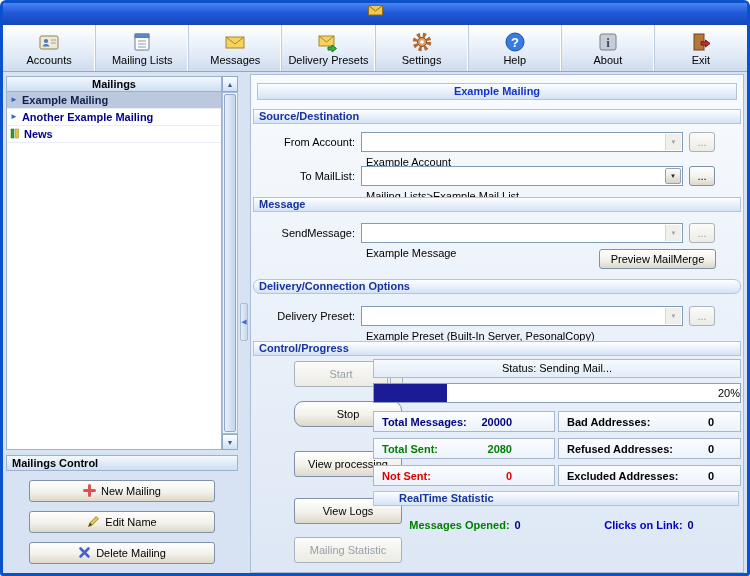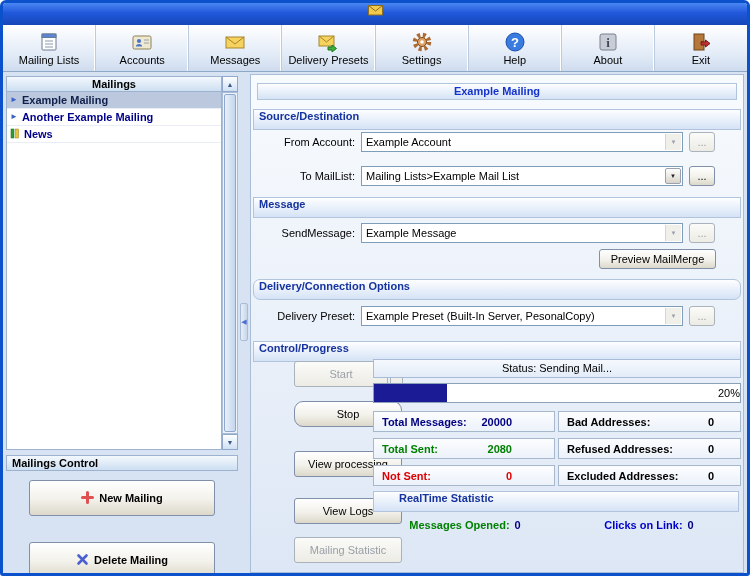--- a/index.html
+++ b/index.html
@@ -37,42 +37,42 @@
   .sb-btn{position:absolute;left:219px;width:16px;height:16px;background:linear-gradient(#fdfeff,#cfe0f4);
     border:1px solid #8fa8cc;color:#3a5a8c;font-size:7px;display:flex;align-items:center;justify-content:center;cursor:default;}
   .sb-up{top:73px;} .sb-down{top:431px;}
   .sb-track{position:absolute;left:219px;top:89px;width:16px;height:342px;background:#eef3fa;border:1px solid #aabdd6;}
   .sb-thumb{position:absolute;left:1px;top:1px;width:12px;height:338px;
     background:linear-gradient(90deg,#e8f0fb,#c4d6ee);border:1px solid #8fa8cc;border-radius:2px;}
   .mc-header{position:absolute;left:3px;top:452px;width:232px;height:16px;padding-left:5px;}
   .xpbtn{border:1px solid #8090a8;border-radius:3px;background:linear-gradient(#ffffff,#f2f1ea 55%,#dcd8ca);
     display:flex;align-items:center;justify-content:center;gap:5px;font-size:11px;color:#000;cursor:default;}
   .xpbtn.disabled{color:#9aa0a8;border-color:#aab2bc;background:linear-gradient(#fbfbf9,#ecebe4);}
-  .mc-btn{position:absolute;left:26px;width:186px;height:36px;font-weight:bold;}
+  .mc-btn{position:absolute;left:26px;width:186px;height:22px;}
   .mb-1{top:477px;} .mb-2{top:508px;} .mb-3{top:539px;}
 
   
   .splitter{position:absolute;left:237px;top:300px;width:8px;height:38px;display:flex;align-items:center;justify-content:center;
     color:#4a6cd4;font-size:7px;background:linear-gradient(90deg,#e8eef8,#c8d6ea);border:1px solid #a8bcd8;border-radius:2px;cursor:default;}
 
   
   .main{position:absolute;left:247px;top:71px;width:494px;height:499px;
     background:linear-gradient(#f8fbfe,#dde7f5);border:1px solid #aabdd6;}
   .main-title{position:absolute;left:6px;top:8px;width:480px;height:17px;background:linear-gradient(#fdfeff,#d5e3f6);
     border:1px solid #b2c4dc;color:var(--title-blue,#1433cc);font-weight:bold;text-align:center;line-height:15px;}
-  .sechdr{position:absolute;left:2px;width:488px;height:21px;background:linear-gradient(#fdfeff,#d5e3f6);
+  .sechdr{position:absolute;left:2px;width:488px;height:15px;background:linear-gradient(#fdfeff,#d5e3f6);
     border:1px solid #b2c4dc;color:#16339e;font-weight:bold;line-height:13px;padding-left:5px;}
   .sh-src{top:34px;} .sh-msg{top:122px;} .sh-del{top:204px;border-radius:7px;} .sh-ctl{top:266px;}
   .sechdr.rt{left:122px;top:416px;width:366px;padding-left:25px;}
 
   .frow{position:absolute;left:0;width:494px;height:20px;}
   .r-from{top:57px;} .r-to{top:91px;} .r-send{top:148px;} .r-preset{top:231px;}
   .flabel{position:absolute;left:0;width:104px;text-align:right;line-height:20px;}
   .combo{position:absolute;left:110px;width:322px;height:20px;border:1px solid #7f9db9;background:#fff;line-height:18px;padding-left:4px;}
-  .combo .val{display:block;margin-right:18px;overflow:hidden;white-space:nowrap;}
+  .combo .val{display:block;margin-right:18px;overflow:hidden;white-space:nowrap;margin-top:20px;}
   .carrow{position:absolute;right:1px;top:1px;bottom:1px;width:16px;display:flex;align-items:center;justify-content:center;font-size:6px;}
   .carrow.dis{background:#f0efe9;color:#9aa2ae;border-left:1px solid #d8d6cc;}
   .carrow.en{background:linear-gradient(#fefefe,#d8d4ca);color:#222;border:1px solid #9aa0b0;border-radius:2px;}
   .dots{position:absolute;left:438px;width:26px;height:20px;}
   .preview{position:absolute;left:348px;top:174px;width:117px;height:20px;}
 
   .cbtn{position:absolute;left:8px;width:108px;height:26px;margin-left:35px;}
   .b-start{top:286px;width:94px;} .b-strip{left:104px;top:286px;width:13px;height:26px;}
   .b-stop{top:326px;border-radius:9px;} .b-vproc{top:376px;} .b-vlogs{top:423px;} .b-mstat{top:462px;}
 
@@ -109,40 +109,40 @@
     <span class="tb-btns">
       <span class="tb-btn tb-help">?</span>
       <span class="tb-btn tb-close">×</span>
     </span>
   </div>
 
   <div class="toolbar">
     <div class="tbtn">
       <span class="ticon">
         <svg width="22" height="22">
+            <rect x="2" y="5" width="18" height="13" rx="1.5" fill="#efe9d2" stroke="#8d8154"></rect>
+            <circle cx="8" cy="10" r="2.1" fill="#4a74c8"></circle>
+            <path d="M4.8 15.6c0-3.4 6.4-3.4 6.4 0z" fill="#4a74c8"></path>
+            <line x1="13" y1="9" x2="18" y2="9" stroke="#98a0ac"></line>
+            <line x1="13" y1="12" x2="18" y2="12" stroke="#98a0ac"></line>
+          </svg>
+      </span>
+      <span class="tlabel">Accounts</span>
+    </div>
+    <div class="tbtn">
+      <span class="ticon">
+        <svg width="22" height="22">
             <rect x="4" y="3" width="14" height="16" rx="1" fill="#fff" stroke="#6d7a96"></rect>
             <rect x="4" y="3" width="14" height="3.5" fill="#5a86d6" stroke="#6d7a96"></rect>
             <line x1="7" y1="10" x2="15" y2="10" stroke="#8899aa"></line>
             <line x1="7" y1="13" x2="15" y2="13" stroke="#8899aa"></line>
             <line x1="7" y1="16" x2="15" y2="16" stroke="#8899aa"></line>
           </svg>
       </span>
       <span class="tlabel">Mailing Lists</span>
-    </div>
-    <div class="tbtn">
-      <span class="ticon">
-        <svg width="22" height="22">
-            <rect x="2" y="5" width="18" height="13" rx="1.5" fill="#efe9d2" stroke="#8d8154"></rect>
-            <circle cx="8" cy="10" r="2.1" fill="#4a74c8"></circle>
-            <path d="M4.8 15.6c0-3.4 6.4-3.4 6.4 0z" fill="#4a74c8"></path>
-            <line x1="13" y1="9" x2="18" y2="9" stroke="#98a0ac"></line>
-            <line x1="13" y1="12" x2="18" y2="12" stroke="#98a0ac"></line>
-          </svg>
-      </span>
-      <span class="tlabel">Accounts</span>
     </div>
     <div class="tbtn">
       <span class="ticon">
         <svg width="22" height="22">
             <rect x="2" y="6" width="18" height="11" fill="#f6d25e" stroke="#a8852c"></rect>
             <path d="M2 6 L11 13 L20 6" fill="none" stroke="#a8852c"></path>
           </svg>
       </span>
       <span class="tlabel">Messages</span>
     </div>
@@ -224,20 +224,29 @@
 
   <div class="hdrbar mc-header">Mailings Control</div>
   <div class="xpbtn mc-btn mb-1">
     <span>
       <svg width="13" height="13">
           <path d="M6.5 1.5 V11.5 M1.5 6.5 H11.5" stroke="#e05050" stroke-width="3" stroke-linecap="round"></path>
         </svg>
     </span>
     <span>New Mailing</span>
   </div>
+  <div class="xpbtn mc-btn mb-2">
+    <span>
+      <svg width="13" height="13">
+          <path d="M1.5 11.5 L3 7.8 L9.2 1.6 L11.4 3.8 L5.2 10 Z" fill="#e8c84a" stroke="#8a7420" stroke-width="0.8"></path>
+          <path d="M1.5 11.5 L3 7.8 L5.2 10 Z" fill="#404040"></path>
+        </svg>
+    </span>
+    <span>Edit Name</span>
+  </div>
   <div class="xpbtn mc-btn mb-3">
     <span>
       <svg width="13" height="13">
           <path d="M2.5 2.5 L10.5 10.5 M10.5 2.5 L2.5 10.5" stroke="#4a5fd0" stroke-width="2.6" stroke-linecap="round"></path>
         </svg>
     </span>
     <span>Delete Mailing</span>
   </div>
 
   <div class="splitter">

